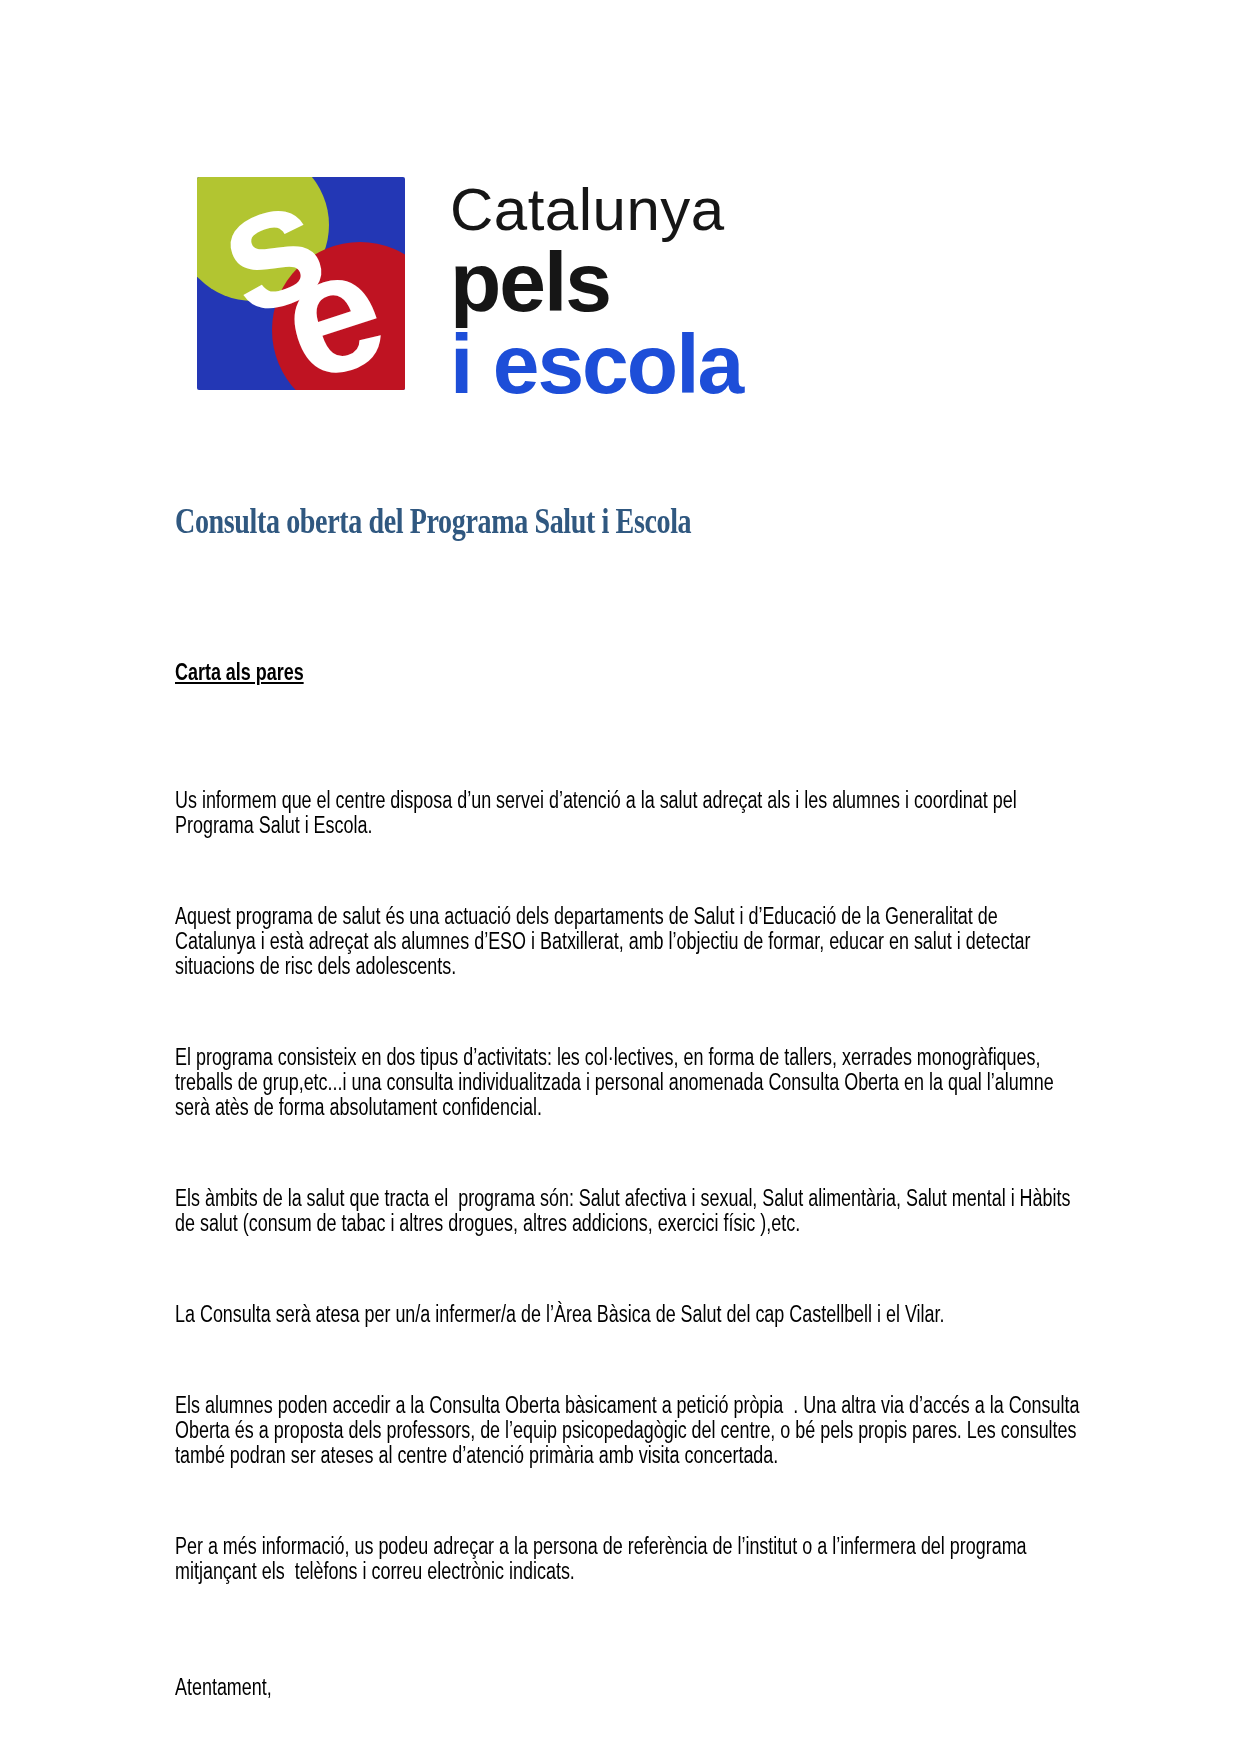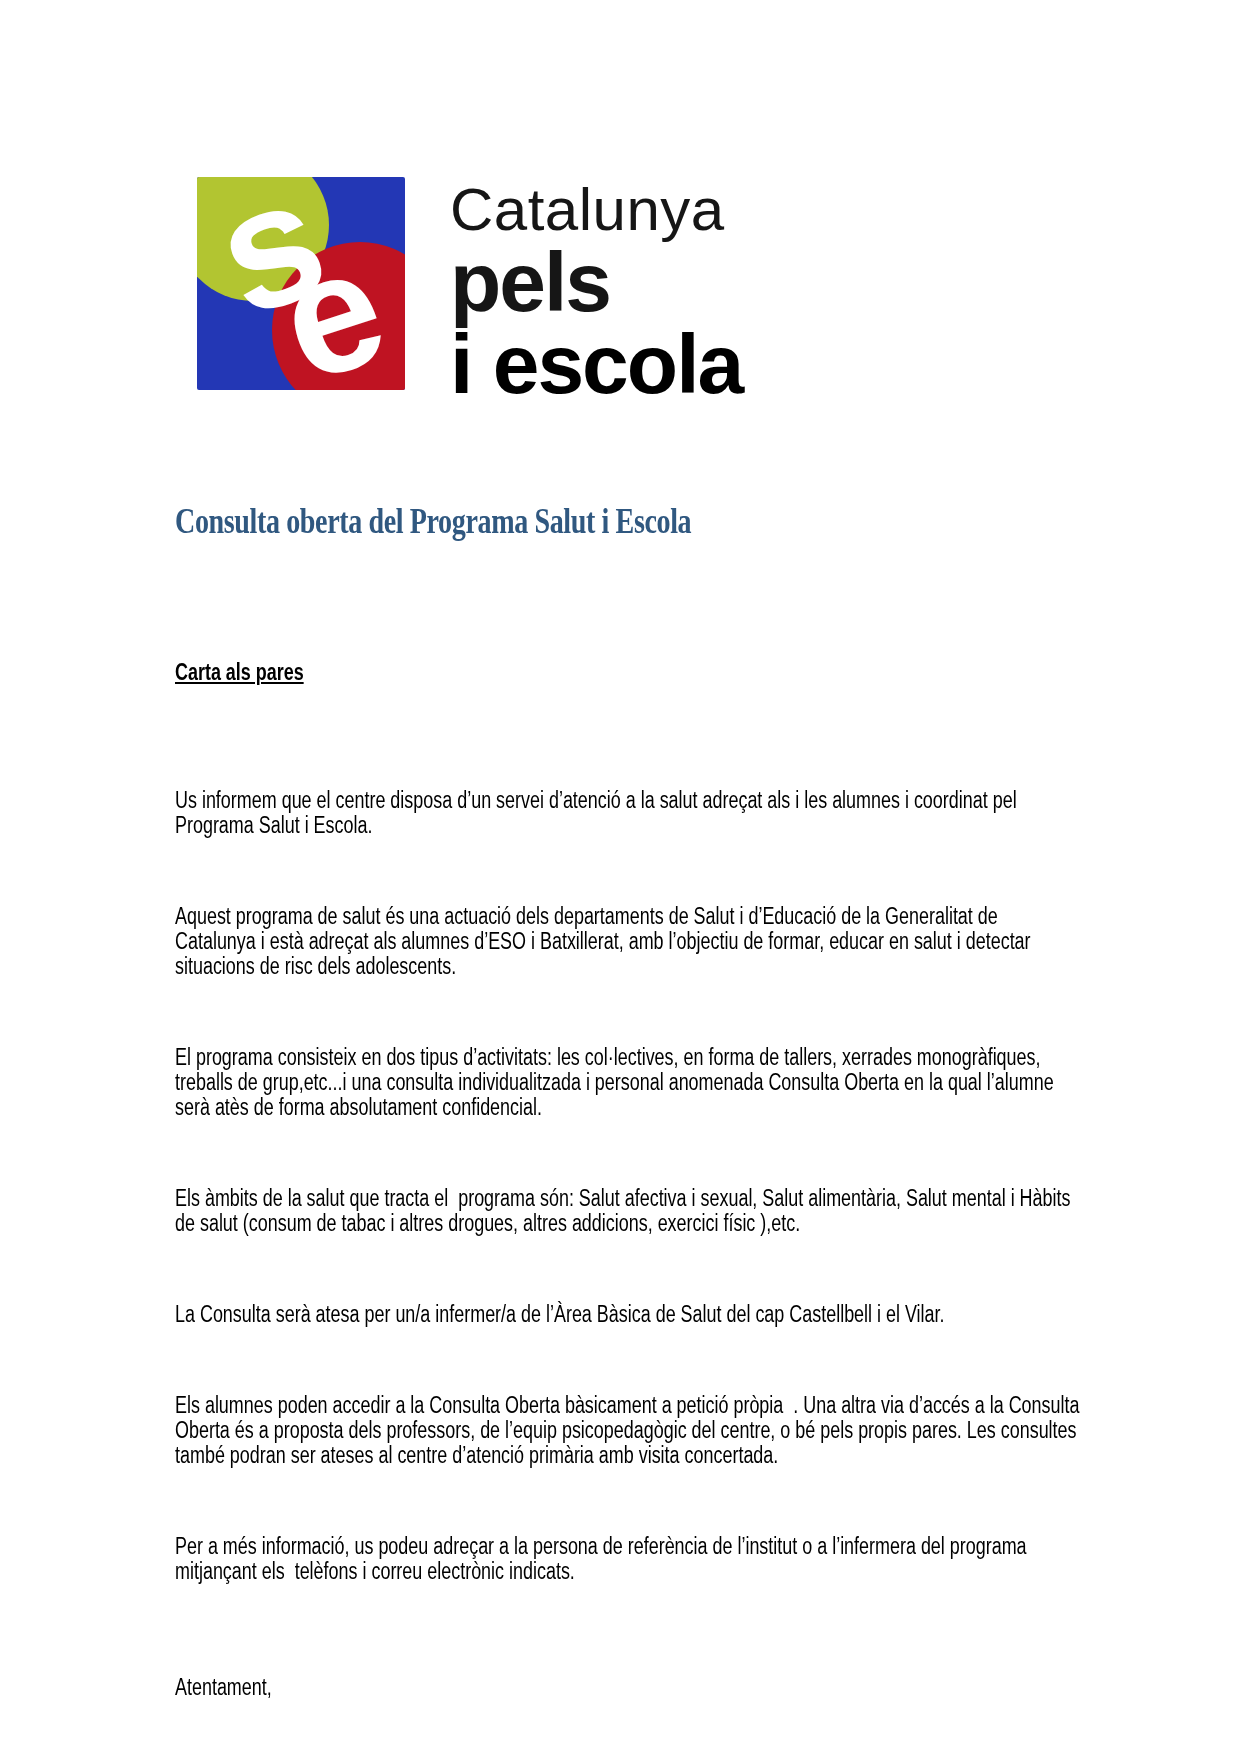--- a/index.html
+++ b/index.html
@@ -50,21 +50,21 @@
 <div class="page">
 
   <div class="logo-square" style="background: rgb(35, 55, 181);">
     <div class="logo-circle green" style="background: rgb(178, 197, 49);"></div>
     <div class="logo-circle red" style="background: rgb(191, 19, 34);"></div>
     <span class="logo-letter s" style="color: rgb(255, 255, 255);">s</span>
     <span class="logo-letter e" style="color: rgb(255, 255, 255);">e</span>
   </div>
   <div class="wordmark wm-line1" style="color: rgb(22, 22, 22);">Catalunya</div>
   <div class="wordmark wm-line2" style="color: rgb(22, 22, 22);">pels</div>
-  <div class="wordmark wm-line3" style="color: #000000;">i escola</div>
+  <div class="wordmark wm-line3" style="color: #1d4ed8;">i escola</div>
 
   <div class="doc-text">
     <h1 class="doc-title" style="color: rgb(48, 88, 128);">Consulta oberta del Programa Salut i Escola</h1>
 
     <div class="salutation">Carta als pares</div>
 
     <p>Us informem que el centre disposa d’un servei d’atenció a la salut adreçat als i les alumnes i coordinat pel Programa Salut i Escola.</p>
     <p>Aquest programa de salut és una actuació dels departaments de Salut i d’Educació de la Generalitat de Catalunya i està adreçat als alumnes d’ESO i Batxillerat, amb l’objectiu de formar, educar en salut i detectar situacions de risc dels adolescents.</p>
     <p>El programa consisteix en dos tipus d’activitats: les col·lectives, en forma de tallers, xerrades monogràfiques, treballs de grup,etc...i una consulta individualitzada i personal anomenada Consulta Oberta en la qual l’alumne serà atès de forma absolutament confidencial.</p>
     <p>Els àmbits de la salut que tracta el  programa són: Salut afectiva i sexual, Salut alimentària, Salut mental i Hàbits de salut (consum de tabac i altres drogues, altres addicions, exercici físic ),etc.</p>

